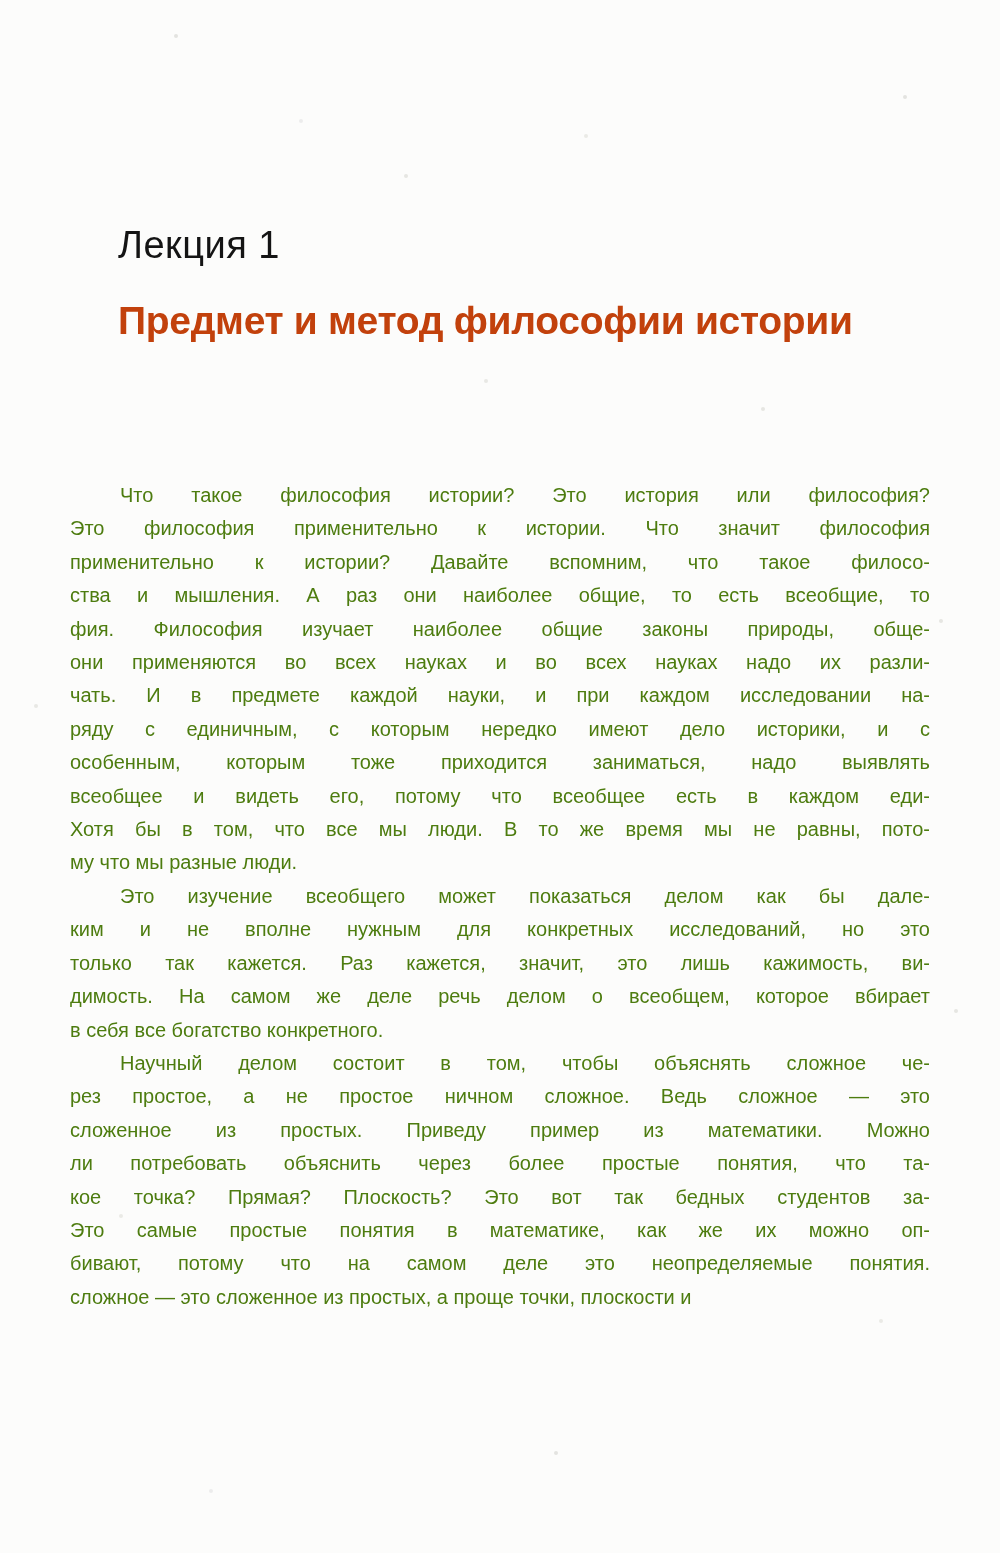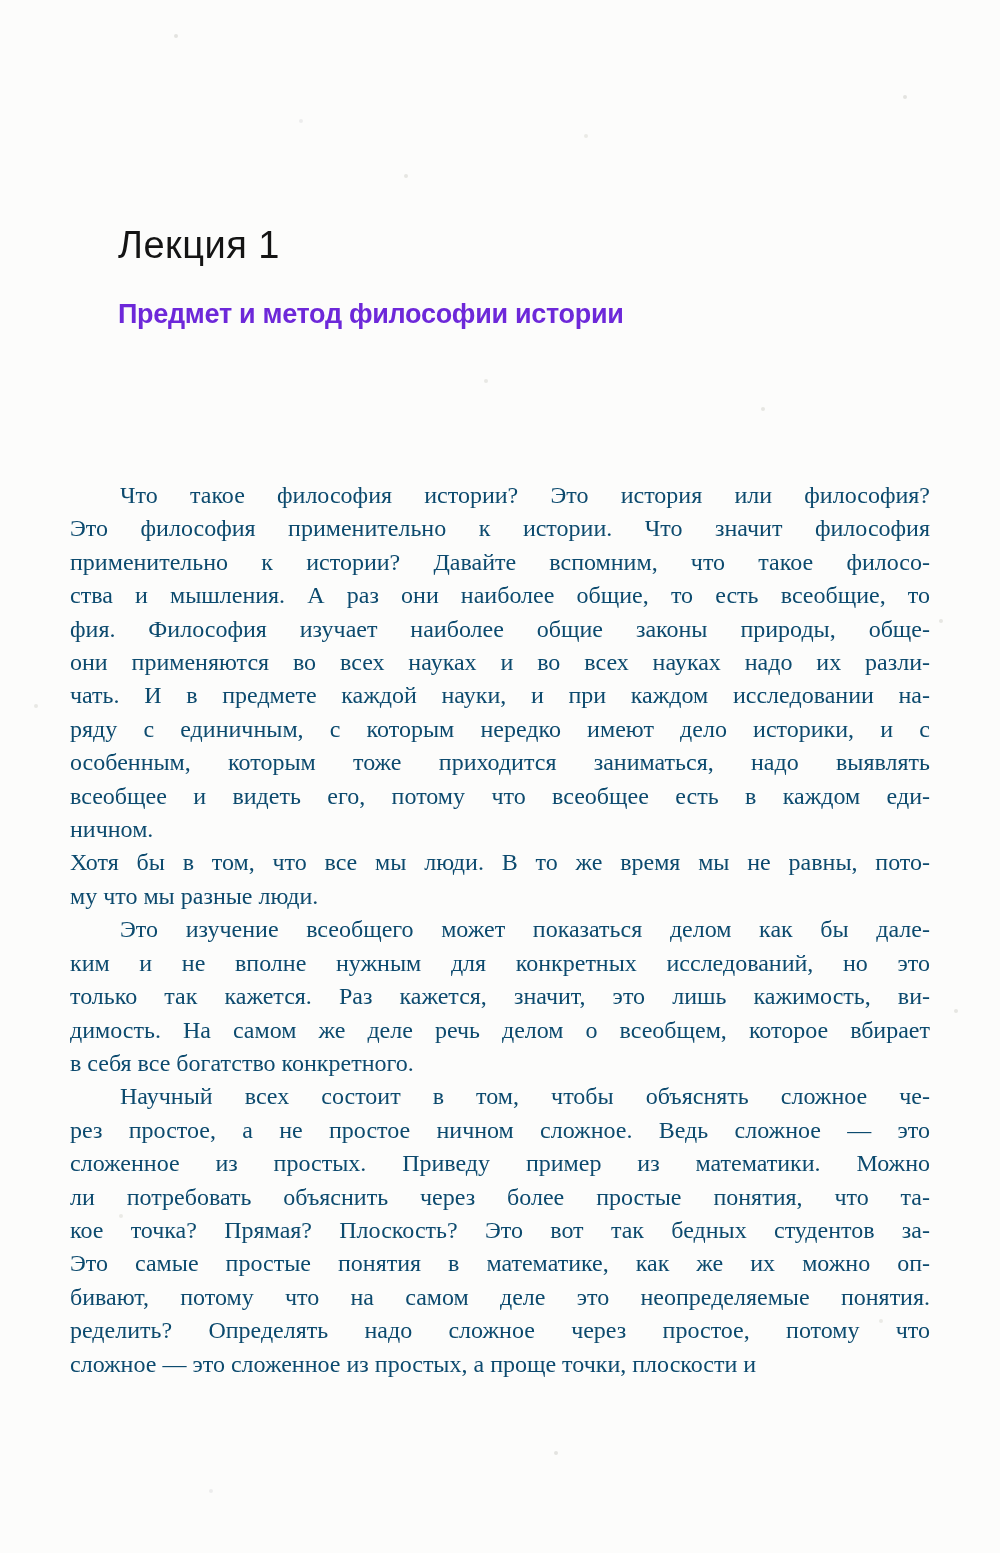--- a/index.html
+++ b/index.html
@@ -25,35 +25,35 @@
     font-weight: 400;
     letter-spacing: 0.5px;
     color: #141414;
     white-space: nowrap;
   }
   .chapter-title {
     position: absolute;
     top: 299px;
     left: 118px;
     font-family: "Liberation Sans", sans-serif;
-    font-size: 27px;
+    font-size: 39px;
     font-weight: 700;
     letter-spacing: -0.3px;
-    color: #6d28d9;
+    color: #c2410c;
     white-space: nowrap;
   }
   .body-text {
     position: absolute;
     top: 479px;
     left: 70px;
     width: 860px;
-    font-family: Liberation Serif, serif;
-    font-size: 24px;
+    font-family: Liberation Sans, sans-serif;
+    font-size: 20px;
     line-height: 33.4px;
-    color: #0c4a6e;
+    color: #4d7c0f;
   }
   .line {
     text-align: justify;
     text-align-last: justify;
     white-space: normal;
   }
   .line.indent {
     text-indent: 50px;
   }
   .line.last {
@@ -97,38 +97,36 @@
       <div class="line indent">Что такое философия истории? Это история или философия?</div>
       <div class="line">Это философия применительно к истории. Что значит философия</div>
       <div class="line">применительно к истории? Давайте вспомним, что такое филосо-</div>
       <div class="line">ства и мышления. А раз они наиболее общие, то есть всеобщие, то</div>
       <div class="line">фия. Философия изучает наиболее общие законы природы, обще-</div>
       <div class="line">они применяются во всех науках и во всех науках надо их разли-</div>
       <div class="line">чать. И в предмете каждой науки, и при каждом исследовании на-</div>
       <div class="line">ряду с единичным, с которым нередко имеют дело историки, и с</div>
       <div class="line">особенным, которым тоже приходится заниматься, надо выявлять</div>
       <div class="line">всеобщее и видеть его, потому что всеобщее есть в каждом еди-</div>
-      <div class="line last">ничном.</div>
     </div>
     <div>
       <div class="line">Хотя бы в том, что все мы люди. В то же время мы не равны, пото-</div>
       <div class="line last">му что мы разные люди.</div>
     </div>
     <div>
       <div class="line indent">Это изучение всеобщего может показаться делом как бы дале-</div>
       <div class="line">ким и не вполне нужным для конкретных исследований, но это</div>
       <div class="line">только так кажется. Раз кажется, значит, это лишь кажимость, ви-</div>
       <div class="line">димость. На самом же деле речь делом о всеобщем, которое вбирает</div>
       <div class="line last">в себя все богатство конкретного.</div>
     </div>
     <div>
-      <div class="line indent">Научный всех состоит в том, чтобы объяснять сложное че-</div>
+      <div class="line indent">Научный делом состоит в том, чтобы объяснять сложное че-</div>
       <div class="line">рез простое, а не простое ничном сложное. Ведь сложное — это</div>
       <div class="line">сложенное из простых. Приведу пример из математики. Можно</div>
       <div class="line">ли потребовать объяснить через более простые понятия, что та-</div>
       <div class="line">кое точка? Прямая? Плоскость? Это вот так бедных студентов за-</div>
       <div class="line">Это самые простые понятия в математике, как же их можно оп-</div>
       <div class="line">бивают, потому что на самом деле это неопределяемые понятия.</div>
-      <div class="line">ределить? Определять надо сложное через простое, потому что</div>
       <div class="line last">сложное — это сложенное из простых, а проще точки, плоскости и</div>
     </div>
   </div>
 </div>
 
 </body></html>

